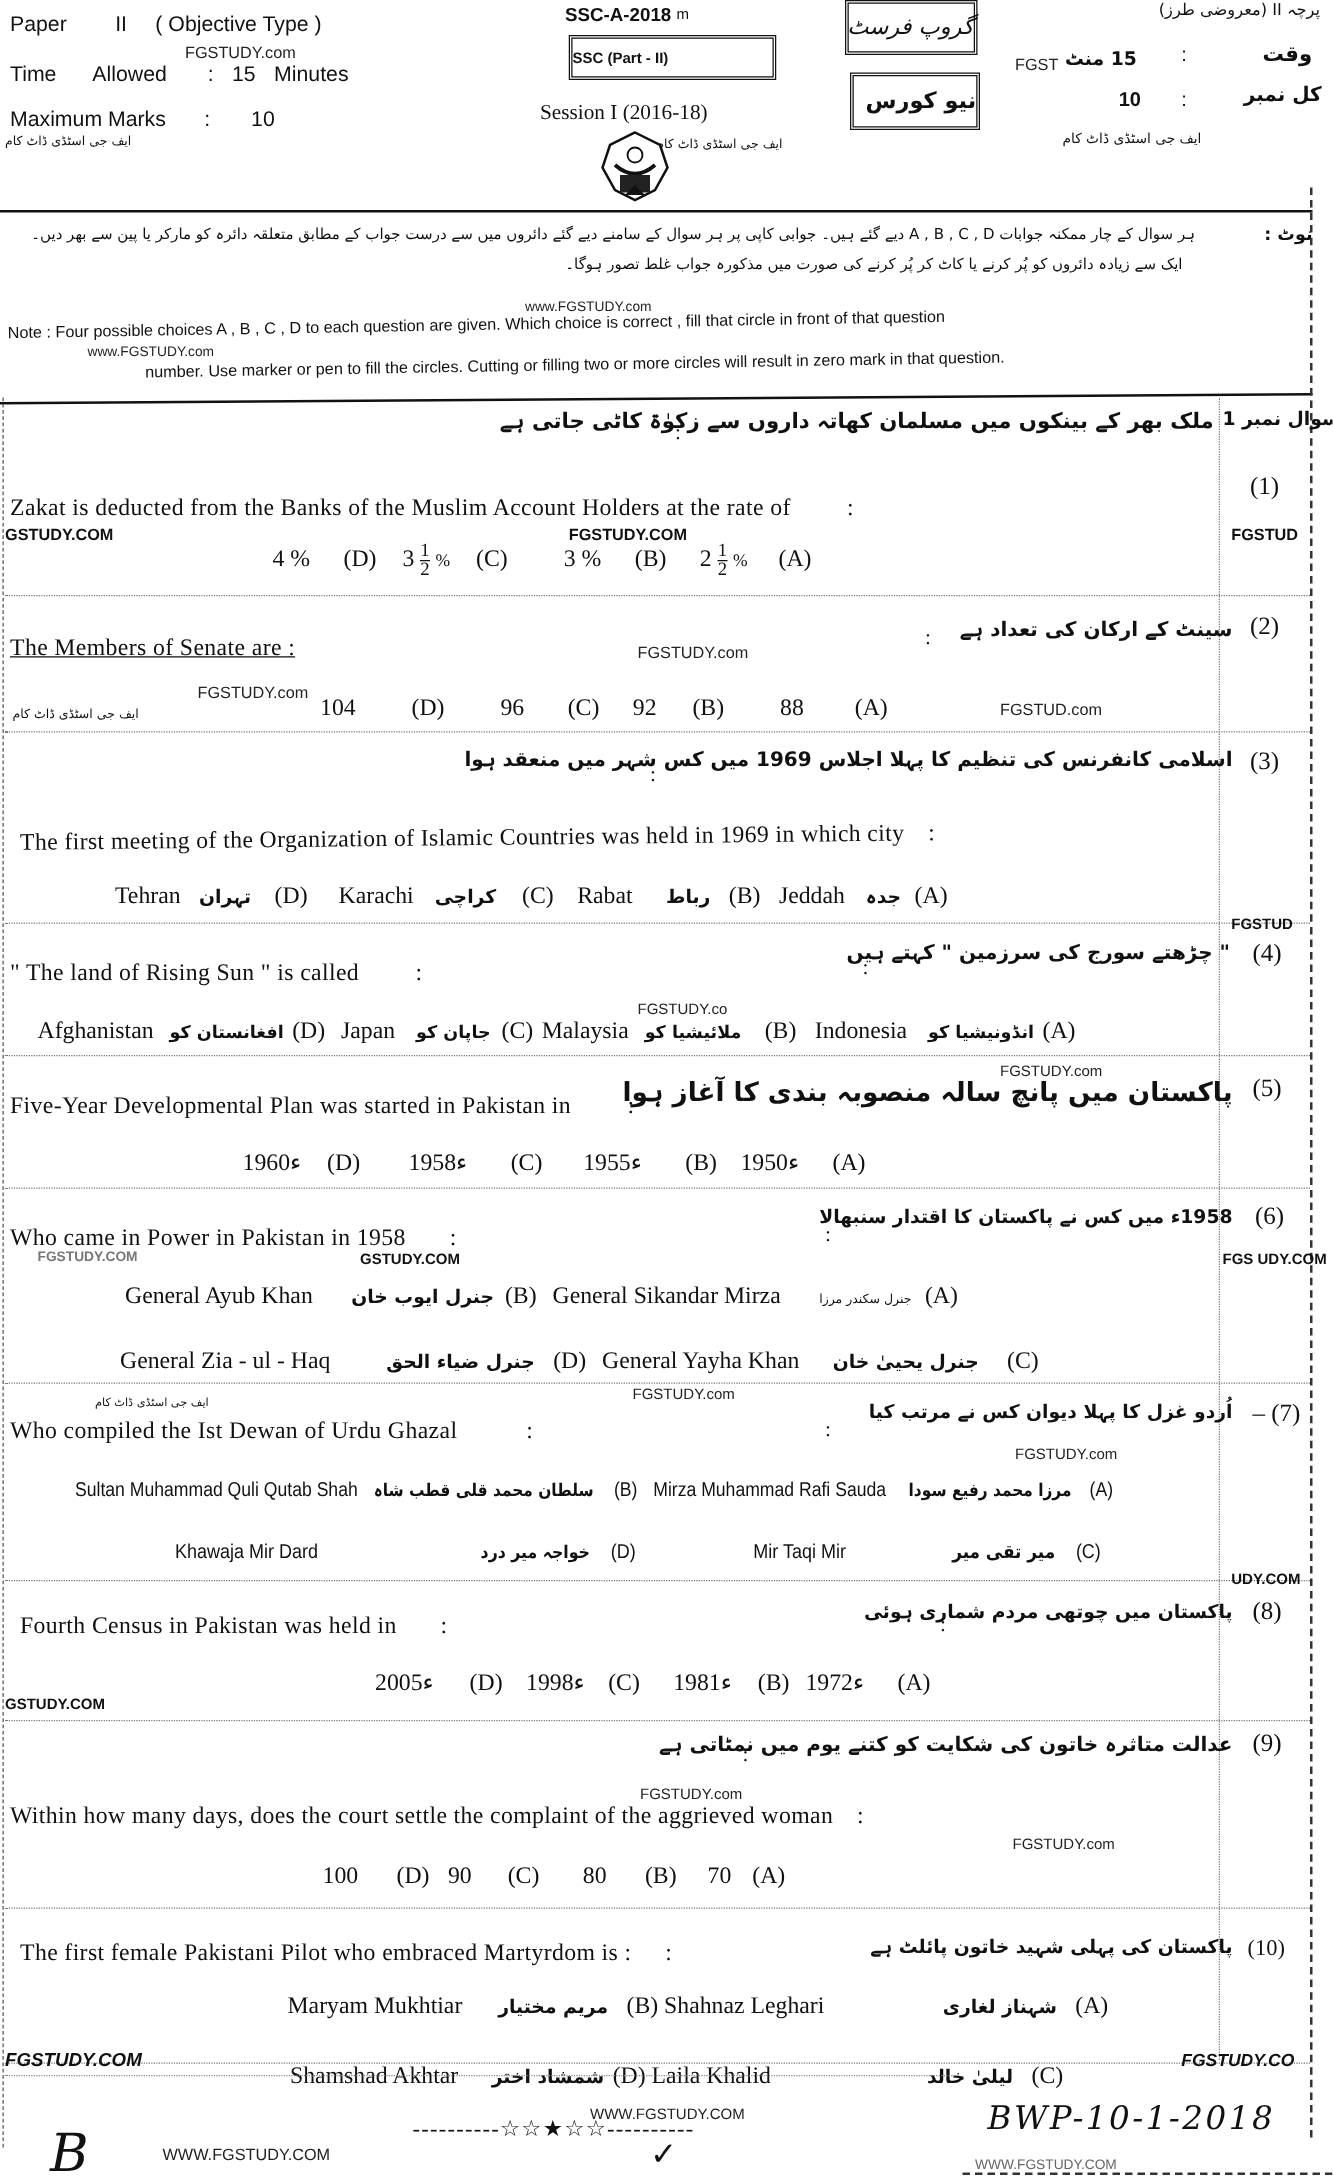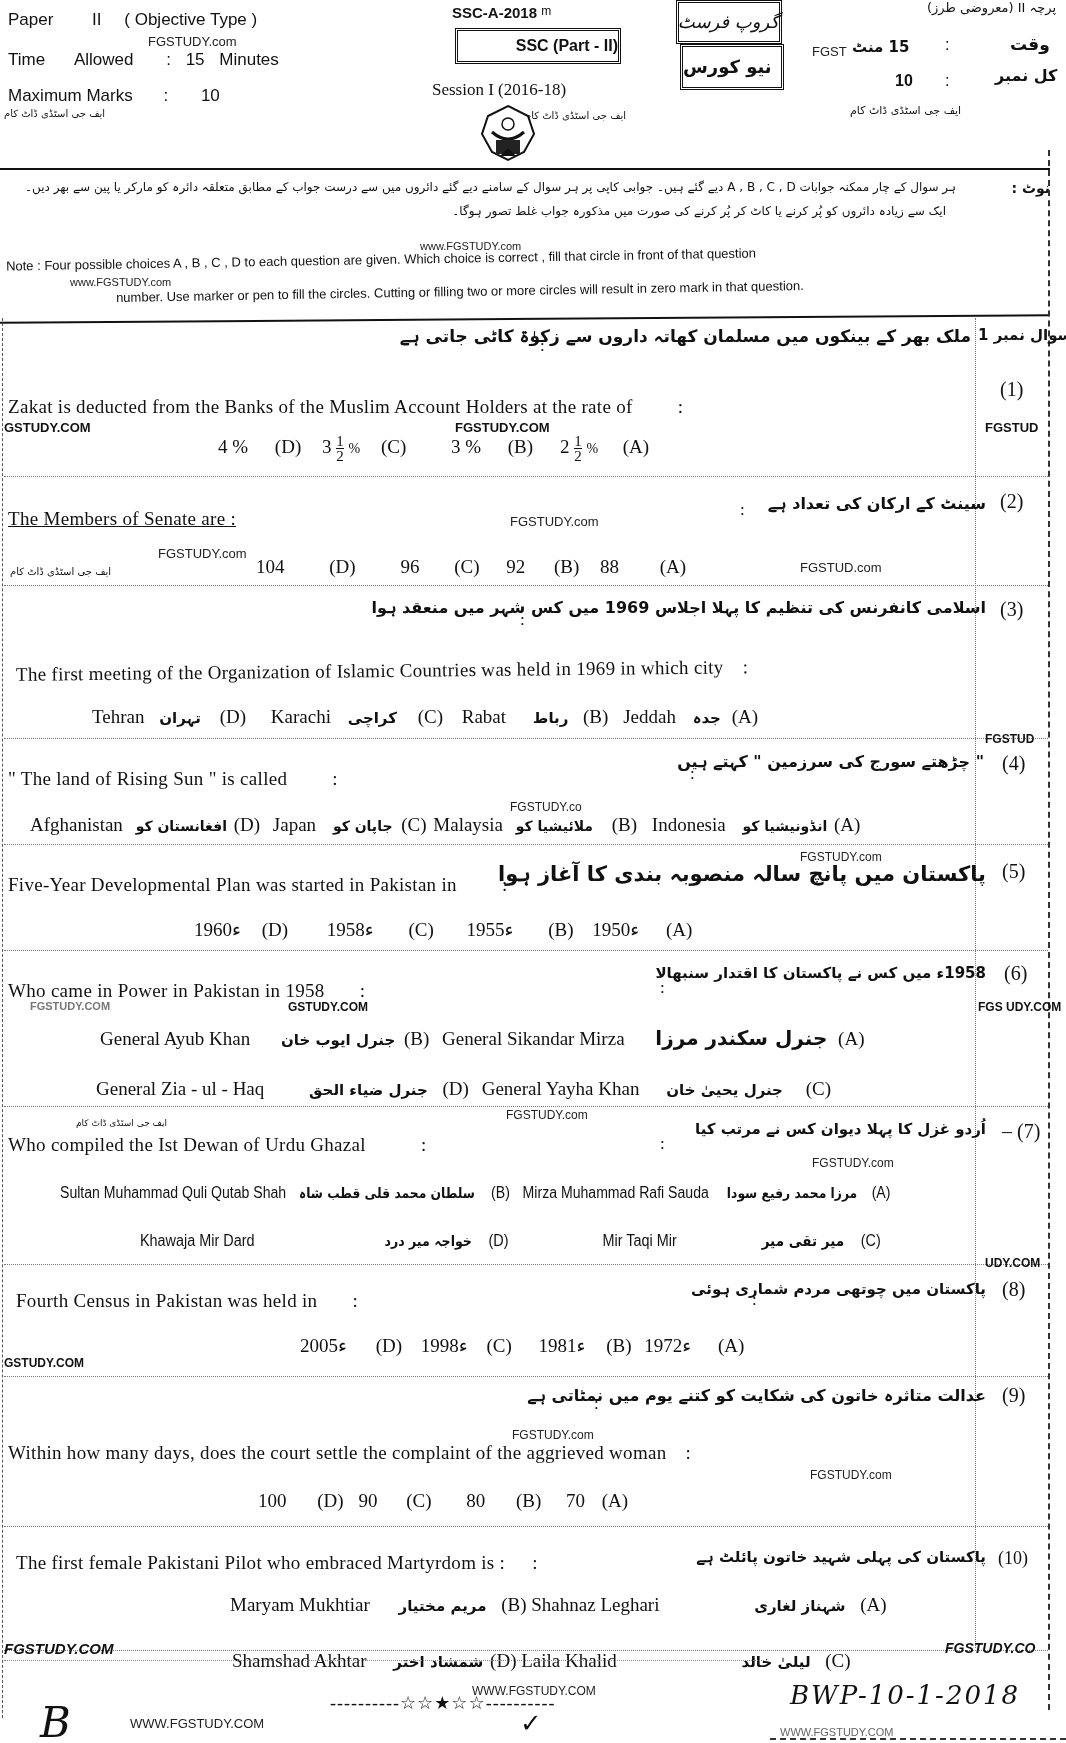--- a/index.html
+++ b/index.html
@@ -39,36 +39,36 @@
     <span>Maximum Marks</span>
     <span style="margin-left:26px">:</span>
     <span style="margin-left:28px">10</span>
   </div>
   <div class="abs urdu" style="left:4px;top:108px;font-size:10px;">ایف جی اسٹڈی ڈاٹ کام</div>
 
   <div class="abs sans" style="left:452px;top:4px;font-size:15px;font-weight:bold;">
     <span>SSC-A-2018</span>
     <span style="font-weight:normal;font-size:12px;vertical-align:top">m</span>
   </div>
-  <div class="abs sans box" style="left:455px;top:28px;width:160px;height:30px;font-size:16px;font-weight:bold;text-align:right;line-height:30px;">SSC (Part - II)</div>
+  <div class="abs sans box" style="left:455px;top:28px;width:160px;height:30px;font-size:12px;font-weight:bold;text-align:left;line-height:30px;">SSC (Part - II)</div>
   <div class="abs" style="left:432px;top:80px;font-size:17px;">Session I (2016-18)</div>
   <div class="abs urdu" style="left:525px;top:110px;font-size:10px;">ایف جی اسٹڈی ڈاٹ کام</div>
 
   <div class="abs" style="left:480px;top:104px;width:56px;height:58px;">
     <svg width="56" height="58" viewBox="0 0 56 58">
       <polygon points="28,2 48,12 54,30 44,48 28,56 12,48 2,30 8,12" fill="#fff" stroke="#111" stroke-width="2"></polygon>
       <circle cx="28" cy="20" r="6" fill="none" stroke="#111" stroke-width="1.5"></circle>
       <path d="M12 28 Q28 42 44 28" fill="none" stroke="#111" stroke-width="3"></path>
       <rect x="16" y="36" width="24" height="14" fill="#222"></rect>
       <path d="M20 52 L28 44 L36 52" fill="#111"></path>
     </svg>
   </div>
 
   <div class="abs box urdu" style="left:676px;top:0px;width:100px;height:38px;font-size:18px;text-align:center;line-height:38px;font-style:italic;">گروپ فرسٹ</div>
-  <div class="abs box urdu" style="left:680px;top:44px;width:98px;height:40px;font-size:18px;text-align:left;line-height:40px;font-weight:bold;">نیو کورس</div>
+  <div class="abs box urdu" style="left:680px;top:58px;width:98px;height:40px;font-size:18px;text-align:right;line-height:40px;font-weight:bold;">نیو کورس</div>
 
   <div class="abs urdu" style="right:10px;top:0px;font-size:13px;width:250px;text-align:right;">پرچہ  II  (معروضی طرز)</div>
   <div class="abs wm" style="left:812px;top:44px;">FGST</div>
   <div class="abs urdu" style="left:852px;top:38px;font-size:15px;font-weight:bold;">15 منٹ</div>
   <div class="abs sans" style="left:945px;top:36px;font-size:16px;">:</div>
   <div class="abs urdu" style="left:1010px;top:34px;font-size:17px;font-weight:bold;">وقت</div>
   <div class="abs sans" style="left:895px;top:72px;font-size:16px;font-weight:bold;">10</div>
   <div class="abs sans" style="left:945px;top:72px;font-size:16px;">:</div>
   <div class="abs urdu" style="left:995px;top:66px;font-size:16px;font-weight:bold;">کل نمبر</div>
   <div class="abs urdu" style="left:850px;top:104px;font-size:11px;">ایف جی اسٹڈی ڈاٹ کام</div>
@@ -144,21 +144,21 @@
   <div class="abs wm" style="left:510px;top:514px;">FGSTUDY.com</div>
   <div class="abs wm" style="left:158px;top:546px;">FGSTUDY.com</div>
   <div class="abs urdu" style="left:10px;top:566px;font-size:10px;">ایف جی اسٹڈی ڈاٹ کام</div>
   <div class="abs opt" style="left:256px;top:556px;">
     <span>104</span>
     <span style="margin-left:40px">(D)</span>
     <span style="margin-left:40px">96</span>
     <span style="margin-left:30px">(C)</span>
     <span style="margin-left:22px">92</span>
     <span style="margin-left:24px">(B)</span>
-    <span style="margin-left:16px">88</span>
+    <span style="margin-left:40px">88</span>
     <span style="margin-left:36px">(A)</span>
   </div>
   <div class="abs wm" style="left:800px;top:560px;">FGSTUD.com</div>
 </div>
 
 <div>
   <div class="abs num" style="left:1000px;top:598px;">(3)</div>
   <div class="abs urdu" style="right:80px;top:598px;font-size:16px;font-weight:bold;">اسلامی کانفرنس کی تنظیم کا پہلا اجلاس 1969 میں کس شہر میں منعقد ہوا</div>
   <div class="abs" style="left:520px;top:610px;font-size:17px;">:</div>
   <div class="abs q-en" style="left:16px;top:660px;transform:rotate(-0.6deg);">
@@ -236,21 +236,21 @@
     <span style="margin-left:30px">:</span>
   </div>
   <div class="abs wm-b" style="left:30px;top:1000px;font-size:11px;color:#777">FGSTUDY.COM</div>
   <div class="abs wm-b" style="left:288px;top:1000px;font-size:12px;">GSTUDY.COM</div>
   <div class="abs wm-b" style="left:978px;top:1000px;font-size:12px;">FGS UDY.COM</div>
   <div class="abs opt" style="left:100px;top:1026px;">
     <span>General Ayub Khan</span>
     <span class="urdu" style="margin-left:26px;font-size:15px;font-weight:bold">جنرل ایوب خان</span>
     <span style="margin-left:4px">(B)</span>
     <span style="margin-left:8px">General Sikandar Mirza</span>
-    <span class="urdu" style="margin-left:26px;font-size:20px;font-weight:bold">جنرل سکندر مرزا</span>
+    <span class="urdu" style="margin-left:26px;font-size:10px;font-weight:normal">جنرل سکندر مرزا</span>
     <span style="margin-left:6px">(A)</span>
   </div>
   <div class="abs opt" style="left:96px;top:1078px;">
     <span>General Zia - ul - Haq</span>
     <span class="urdu" style="margin-left:40px;font-size:15px;font-weight:bold">جنرل ضیاء الحق</span>
     <span style="margin-left:10px">(D)</span>
     <span style="margin-left:8px">General Yayha Khan</span>
     <span class="urdu" style="margin-left:22px;font-size:15px;font-weight:bold">جنرل یحییٰ خان</span>
     <span style="margin-left:18px">(C)</span>
   </div>

